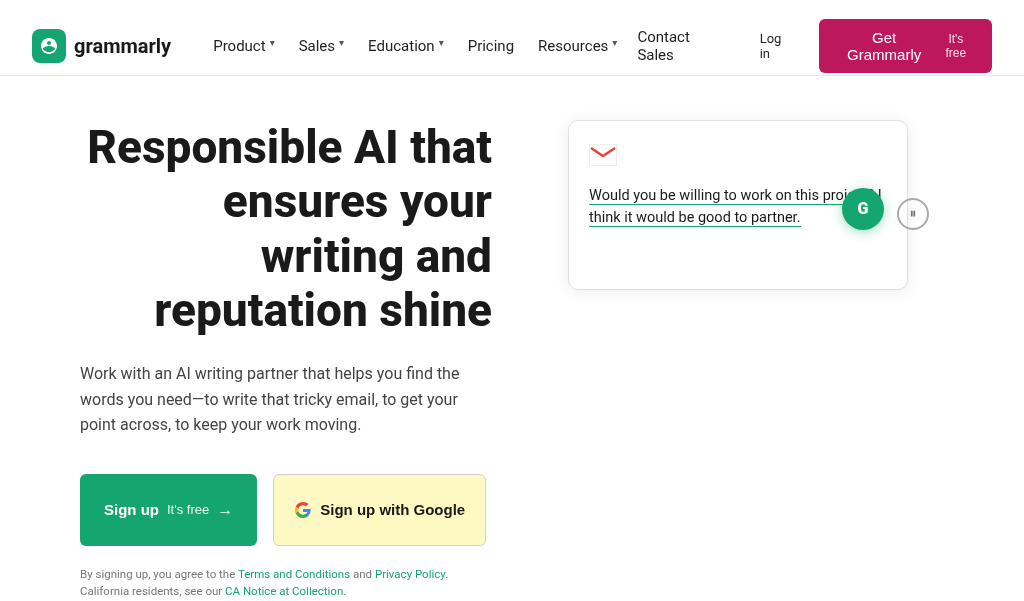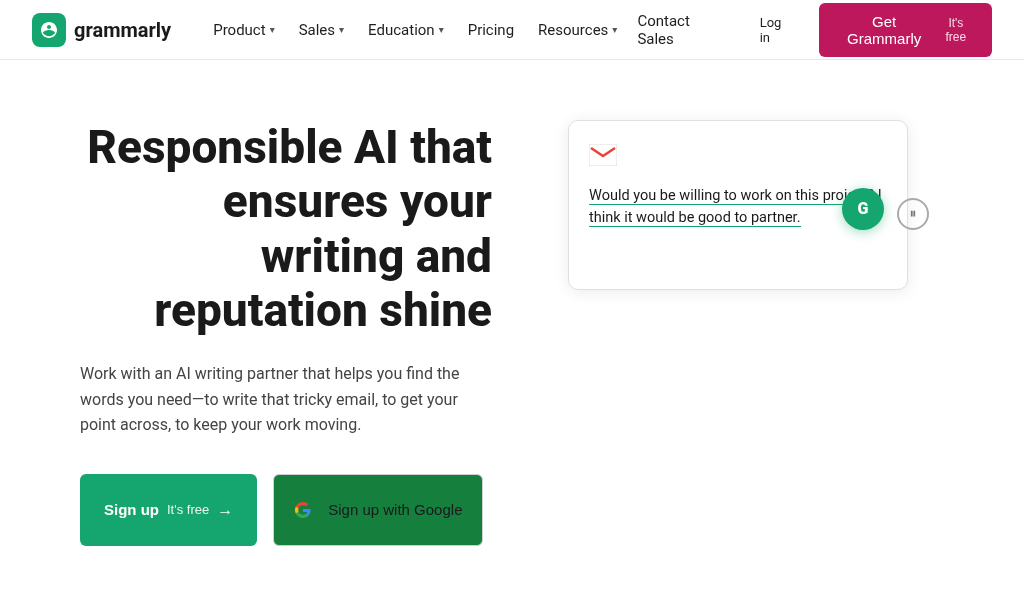--- a/index.html
+++ b/index.html
@@ -2,31 +2,31 @@
 <html><head>
   <meta charset="utf-8">
   <style>
     * { margin: 0; padding: 0; box-sizing: border-box; }
     body { font-family: -apple-system, BlinkMacSystemFont, 'Segoe UI', Roboto, sans-serif; background: #fff; color: #1f1f1f; overflow-x: hidden; }
 
     
     nav {
       display: flex; align-items: center; justify-content: space-between;
       padding: 0 32px; height: 60px; border-bottom: 1px solid #e8e8e8;
-      position: sticky; top: 0; background: #fff; z-index: 100;
+      position: sticky; top: 16px; background: #fff; z-index: 100;
     }
     .nav-left { display: flex; align-items: center; gap: 32px; }
     .nav-logo { display: flex; align-items: center; gap: 8px; font-weight: 700; font-size: 20px; color: #1a1a1a; text-decoration: none; }
     .nav-logo-icon {
       width: 34px; height: 34px; background: #15a56e; border-radius: 8px;
       display: flex; align-items: center; justify-content: center; color: white; font-weight: 900; font-size: 14px;
     }
     .nav-menu { display: flex; align-items: center; gap: 4px; }
     .nav-item {
-      display: flex; align-items: center; gap: 4px; padding: 6px 10px;
+      display: flex; align-items: flex-start; gap: 4px; padding: 6px 10px;
       font-size: 15px; color: #1f1f1f; cursor: pointer; border-radius: 4px;
       white-space: nowrap;
     }
     .nav-item .chevron { font-size: 10px; color: #555; }
     .nav-right { display: flex; align-items: center; gap: 16px; }
     .btn-contact { font-size: 15px; color: #1f1f1f; cursor: pointer; padding: 6px 10px; }
     .btn-login { font-size: 13px; color: #1f1f1f; cursor: pointer; padding: 6px 10px; }
     .btn-get {
       background: #be185d; color: white; border: none; border-radius: 6px;
       padding: 10px 18px; font-size: 15px; cursor: pointer; display: flex; align-items: center; gap: 6px;
@@ -45,22 +45,22 @@
     .hero-title { font-size: 46px; font-weight: 800; line-height: 1.18; color: #1a1a1a; margin-bottom: 24px; text-align: right; }
     .hero-subtitle { font-size: 16px; color: #444; line-height: 1.6; margin-bottom: 36px; }
     .hero-ctas { display: flex; gap: 16px; margin-bottom: 20px; }
     .btn-signup {
       background: #15a56e; color: white; border: none; border-radius: 6px;
       padding: 27px 24px; font-size: 15px; cursor: pointer; display: flex; align-items: center; gap: 8px; font-weight: 600;
     }
     .btn-signup .free-text { font-size: 13px; font-weight: 400; opacity: 0.9; }
     .btn-signup .arrow { font-size: 16px; }
     .btn-google {
-      background: #15803d; color: #1a1a1a; border: 1.5px solid #d0d0d0; border-radius: 6px;
-      padding: 12px 20px; font-size: 15px; cursor: pointer; display: flex; align-items: center; gap: 16px; font-weight: 400;
+      background: #fef9c3; color: #1a1a1a; border: 1.5px solid #d0d0d0; border-radius: 6px;
+      padding: 12px 20px; font-size: 15px; cursor: pointer; display: flex; align-items: center; gap: 8px; font-weight: 700;
     }
     .google-icon { width: 18px; height: 18px; }
     .hero-disclaimer { font-size: 11.5px; color: #777; line-height: 1.5; }
     .hero-disclaimer a { color: #15a56e; text-decoration: none; }
 
     
     .hero-right {
       flex: 1; display: flex; justify-content: center; align-items: flex-start;
       padding-top: 0; position: relative;
     }
@@ -150,20 +150,23 @@
       <button class="btn-google">
         <svg class="google-icon" viewBox="0 0 18 18">
           <path fill="#4285F4" d="M16.51 8H8.98v3h4.3c-.18 1-.74 1.48-1.6 2.04v2.01h2.6a7.8 7.8 0 002.38-5.88c0-.57-.05-.66-.15-1.18z"></path>
           <path fill="#34A853" d="M8.98 17c2.16 0 3.97-.72 5.3-1.94l-2.6-2a4.8 4.8 0 01-7.18-2.54H1.83v2.07A8 8 0 008.98 17z"></path>
           <path fill="#FBBC05" d="M4.5 10.52a4.8 4.8 0 010-3.04V5.41H1.83a8 8 0 000 7.18l2.67-2.07z"></path>
           <path fill="#EA4335" d="M8.98 4.18c1.17 0 2.23.4 3.06 1.2l2.3-2.3A8 8 0 001.83 5.4L4.5 7.49a4.77 4.77 0 014.48-3.3z"></path>
         </svg>
         <span>Sign up with Google</span>
       </button>
     </div>
+    <p class="hero-disclaimer">
+      <span>By signing up, you agree to the </span><a href="#">Terms and Conditions</a><span> and </span><a href="#">Privacy Policy</a><span>. California residents, see our </span><a href="#">CA Notice at Collection</a><span>.</span>
+    </p>
   </div>
 
   <div class="hero-right">
     <div class="email-card">
       <div class="email-header">
         <div class="gmail-m">
           <svg width="28" height="22" viewBox="0 0 28 22">
             <rect width="28" height="22" rx="2" fill="white" stroke="#ddd"></rect>
             <path d="M2 4l12 8 12-8" stroke="#EA4335" stroke-width="2.5" fill="none"></path>
           </svg>

